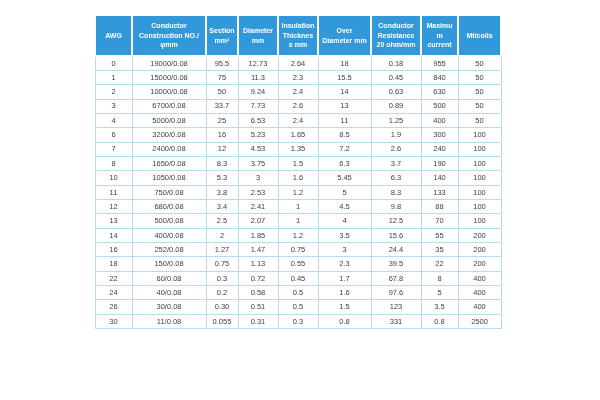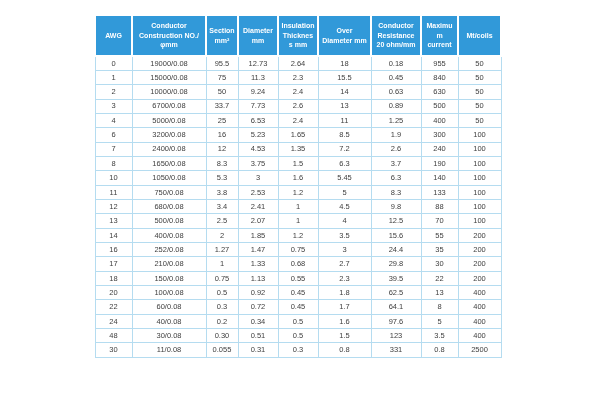--- a/index.html
+++ b/index.html
@@ -217,76 +217,54 @@
           <td>252/0.08</td>
           <td>1.27</td>
           <td>1.47</td>
           <td>0.75</td>
           <td>3</td>
           <td>24.4</td>
           <td>35</td>
           <td>200</td>
         </tr>
         <tr>
-          <td>17</td>
-          <td>210/0.08</td>
-          <td>1</td>
-          <td>1.33</td>
-          <td>0.68</td>
-          <td>2.7</td>
-          <td>29.8</td>
-          <td>30</td>
-          <td>200</td>
-        </tr>
-        <tr>
           <td>18</td>
           <td>150/0.08</td>
           <td>0.75</td>
           <td>1.13</td>
           <td>0.55</td>
           <td>2.3</td>
           <td>39.5</td>
           <td>22</td>
           <td>200</td>
         </tr>
         <tr>
-          <td>20</td>
-          <td>100/0.08</td>
-          <td>0.5</td>
-          <td>0.92</td>
-          <td>0.45</td>
-          <td>1.8</td>
-          <td>62.5</td>
-          <td>13</td>
-          <td>400</td>
-        </tr>
-        <tr>
           <td>22</td>
           <td>60/0.08</td>
           <td>0.3</td>
           <td>0.72</td>
           <td>0.45</td>
           <td>1.7</td>
-          <td>64.1</td>
+          <td>67.8</td>
           <td>8</td>
           <td>400</td>
         </tr>
         <tr>
           <td>24</td>
           <td>40/0.08</td>
           <td>0.2</td>
-          <td>0.34</td>
+          <td>0.58</td>
           <td>0.5</td>
           <td>1.6</td>
           <td>97.6</td>
           <td>5</td>
           <td>400</td>
         </tr>
         <tr>
-          <td>48</td>
+          <td>26</td>
           <td>30/0.08</td>
           <td>0.30</td>
           <td>0.51</td>
           <td>0.5</td>
           <td>1.5</td>
           <td>123</td>
           <td>3.5</td>
           <td>400</td>
         </tr>
         <tr>

